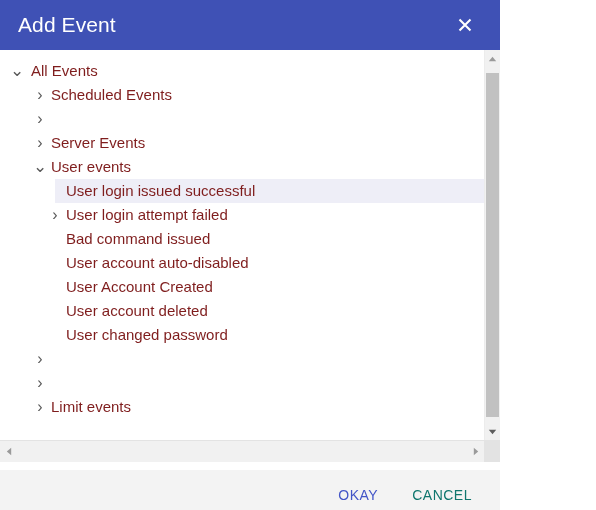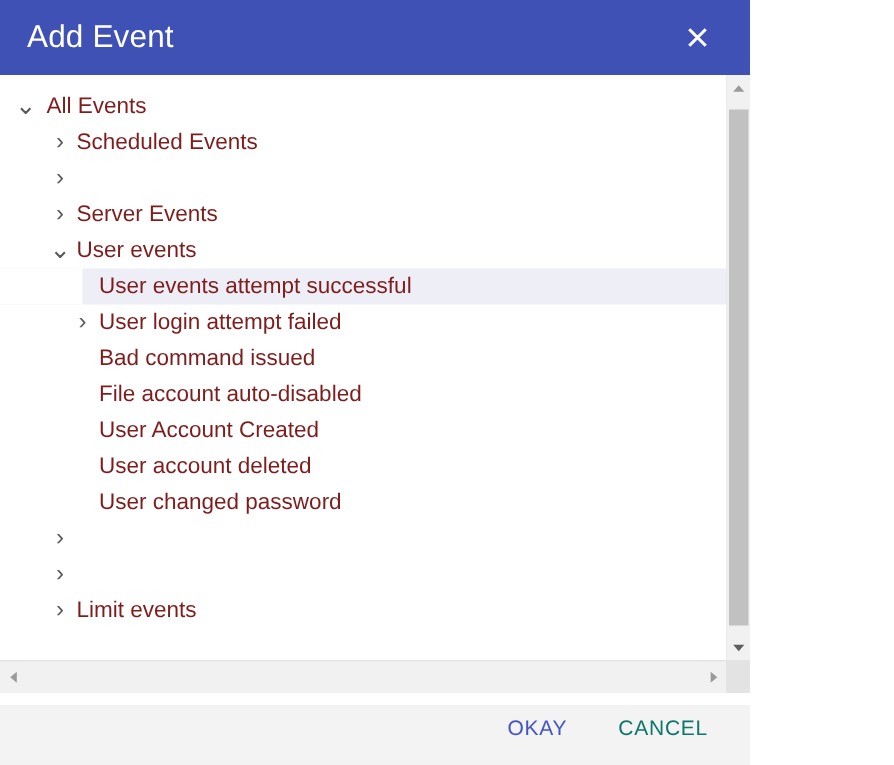--- a/index.html
+++ b/index.html
@@ -212,21 +212,21 @@
 
   
   .footer-gap {
     flex: 0 0 8px;
     background: #ffffff;
   }
   .footer {
     flex: 0 0 40px;
     background: #f3f3f3;
     display: flex;
-    align-items: flex-start;
+    align-items: flex-end;
     justify-content: flex-end;
     padding-right: 18px;
     box-sizing: border-box;
   }
   .footer-btn {
     background: transparent;
     border: none;
     font-family: "Liberation Sans", sans-serif;
     font-size: 14px;
     letter-spacing: 0.5px;
@@ -267,31 +267,31 @@
           </div>
           <div class="tree-row lvl2">
             <span class="chev" style="font-size: 16px;">›</span>
             <span class="label">Server Events</span>
           </div>
           <div class="tree-row lvl2">
             <span class="chev down" style="font-size: 17px; line-height: 16px;">⌄</span>
             <span class="label">User events</span>
           </div>
           <div class="tree-row lvl3 selected">
-            <span class="label">User events attempt successful</span>
+            <span class="label">User login issued successful</span>
           </div>
           <div class="tree-row lvl3">
             <span class="chev" style="font-size: 16px;">›</span>
             <span class="label">User login attempt failed</span>
           </div>
           <div class="tree-row lvl3">
             <span class="label">Bad command issued</span>
           </div>
           <div class="tree-row lvl3">
-            <span class="label">File account auto-disabled</span>
+            <span class="label">User account auto-disabled</span>
           </div>
           <div class="tree-row lvl3">
             <span class="label">User Account Created</span>
           </div>
           <div class="tree-row lvl3">
             <span class="label">User account deleted</span>
           </div>
           <div class="tree-row lvl3">
             <span class="label">User changed password</span>
           </div>

